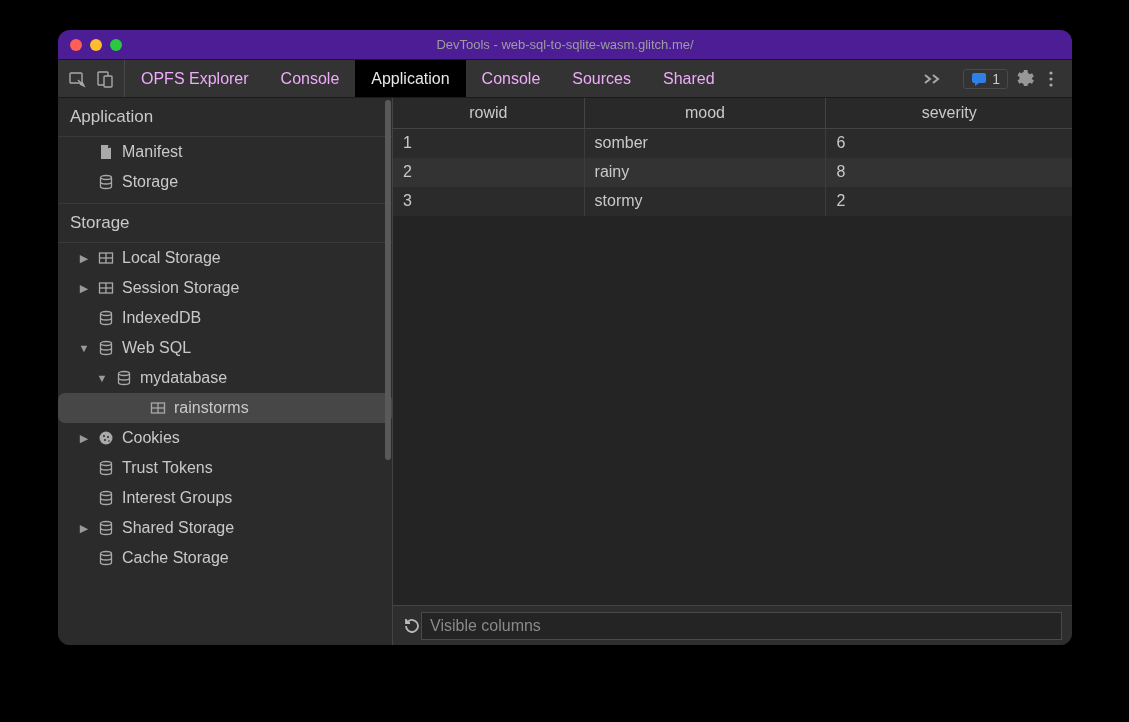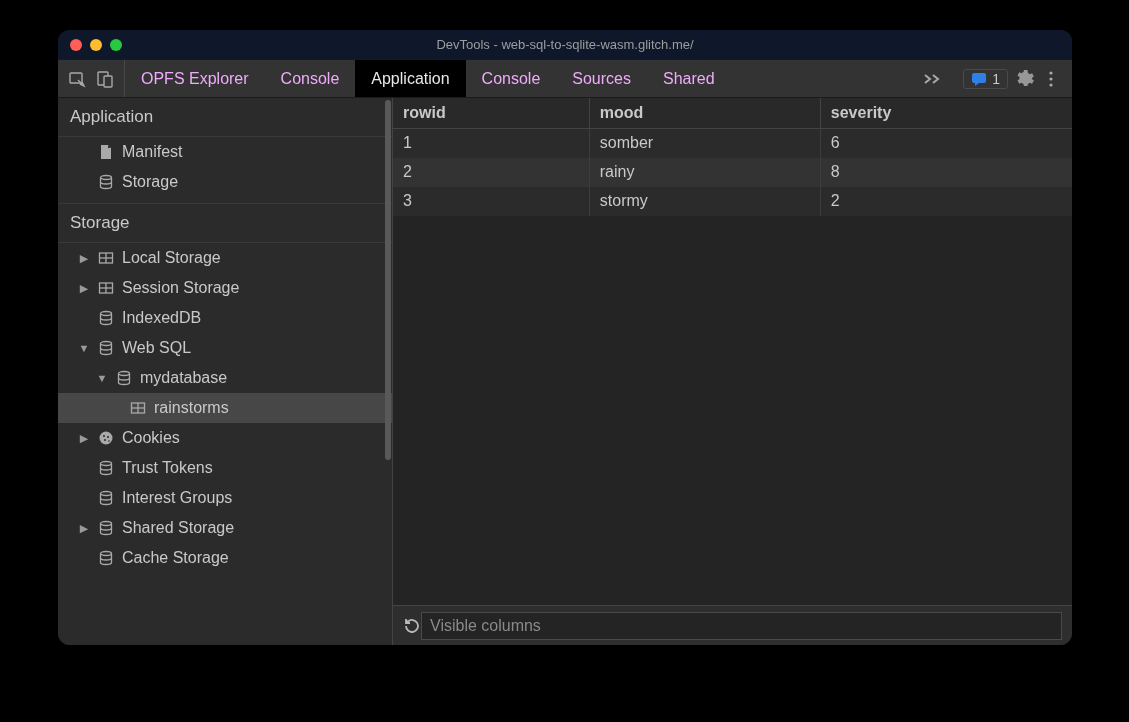--- a/index.html
+++ b/index.html
@@ -20,21 +20,21 @@
     height: 615px;
     background: #2b2b2b;
     border-radius: 12px;
     overflow: hidden;
     box-shadow: 0 20px 60px rgba(0,0,0,0.6);
     display: flex;
     flex-direction: column;
   }
   .titlebar {
     height: 30px;
-    background: #0f172a;
+    background: #4c1d95;
     display: flex;
     align-items: center;
     position: relative;
     border-bottom: 1px solid #1a1a1a;
   }
   .traffic-lights {
     display: flex;
     gap: 8px;
     padding-left: 12px;
   }
@@ -139,38 +139,38 @@
     padding-left: 20px;
     gap: 7px;
     color: #c9c9c9;
     cursor: pointer;
     font-size: 16px;
   }
   .tree-item .arrow { width: 12px; text-align: center; font-size: 11px; color: #9a9a9a; }
   .tree-item .arrow.hidden { visibility: hidden; }
   .tree-item.l1 { padding-left: 20px; }
   .tree-item.l2 { padding-left: 38px; }
-  .tree-item.l3 { padding-left: 52px; }
+  .tree-item.l3 { padding-left: 72px; border-radius: 7px; }
   .tree-item.selected { background: #474747; }
   .icon { display: inline-flex; width: 18px; height: 18px; align-items: center; justify-content: center; }
   .main {
     flex: 1;
     display: flex;
     flex-direction: column;
     background: #242424;
   }
   .table-wrap { flex: 1; overflow: auto; }
   table {
     width: 100%;
     border-collapse: collapse;
     font-size: 16px;
   }
   thead th {
-    text-align: left;
-    font-weight: 700;
+    text-align: center;
+    font-weight: 400;
     color: #c9c9c9;
     background: #292929;
     border-bottom: 1px solid #444;
     border-right: 1px solid #444;
     padding: 6px 10px;
     height: 30px;
   }
   thead th:last-child { border-right: none; }
   tbody td {
     border-right: 1px solid #3d3d3d;

